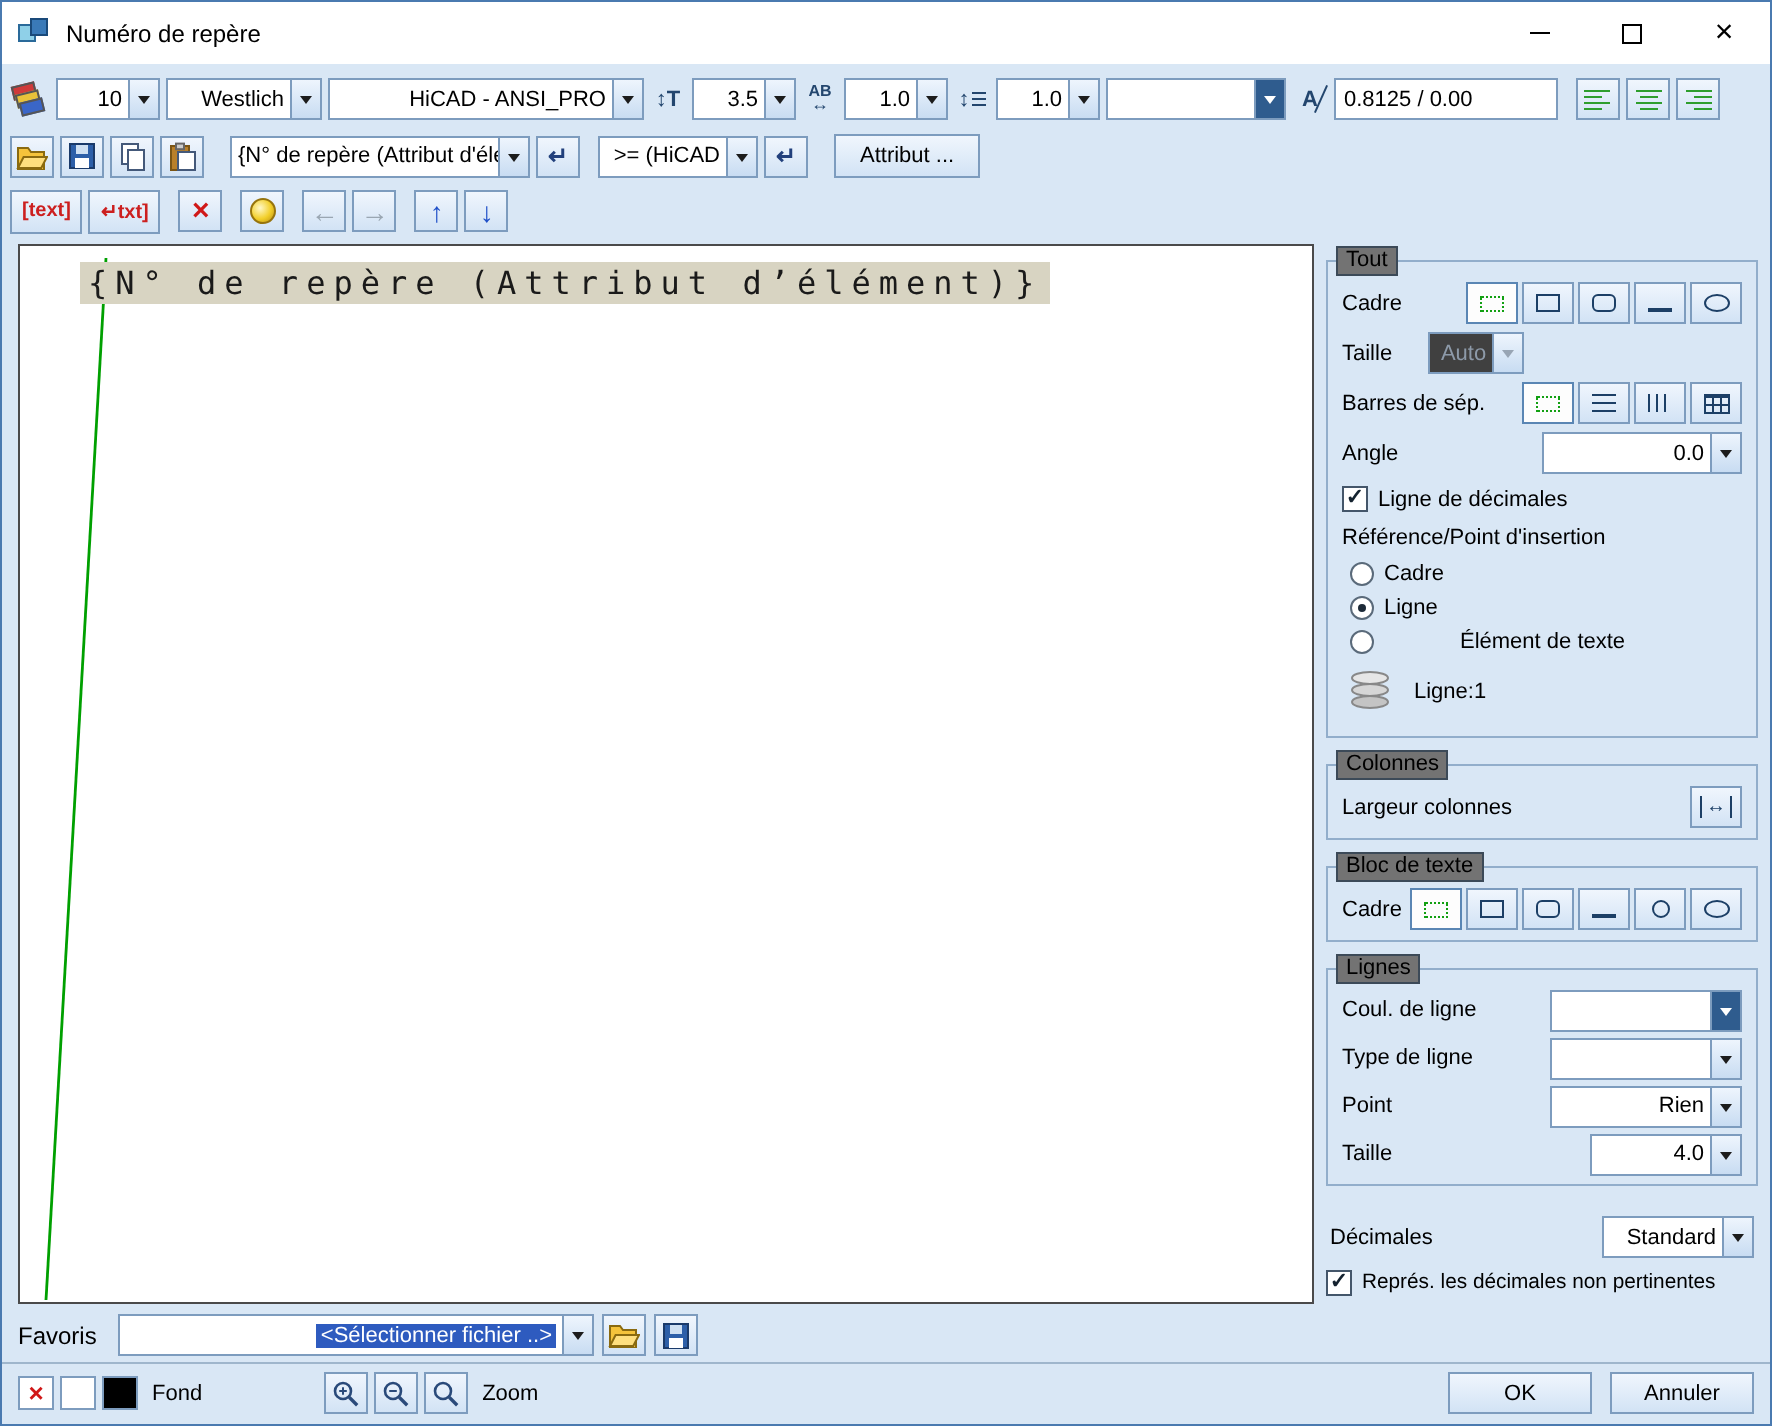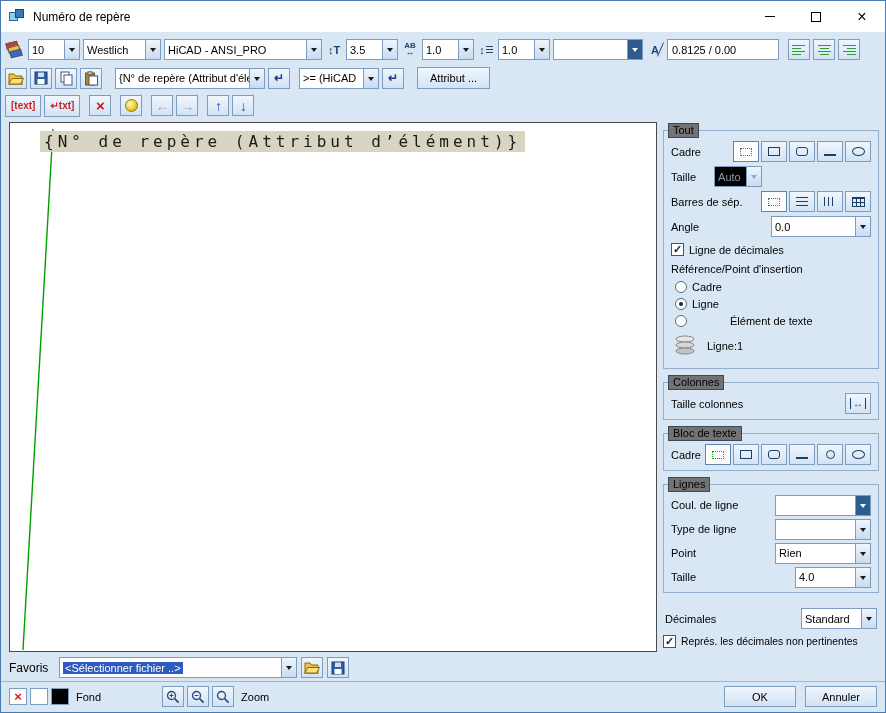--- a/index.html
+++ b/index.html
@@ -19,22 +19,22 @@
   .max-g{width:10px;height:10px;border:1px solid #000;}
   .close-g{font-size:16px;line-height:1;}
 
   
   .tbars{flex:none;padding:3px 4px 1px;}
   .tb{display:flex;align-items:center;}
   .tb1{height:29px;gap:3px;}
   .tb2{height:28px;gap:3px;}
   .tb3{height:27px;gap:3px;}
   .combo{display:flex;align-items:center;height:21px;background:#fff;border:1px solid #7d9cbe;flex:none;}
-  .combo .cval{flex:1;padding:0 3px;font-size:11px;white-space:nowrap;overflow:hidden;}
-  .combo.disabled{background:#000000;color:#8d9aa9;}
+  .combo .cval{flex:1;padding:0 3px;font-size:11px;white-space:nowrap;overflow:hidden;text-align:right;}
+  .combo.disabled{background:#404040;color:#8d9aa9;}
   .carr{width:15px;align-self:stretch;background:linear-gradient(#eef5fd,#c8dcf2);border-left:1px solid #7d9cbe;display:flex;align-items:flex-start;justify-content:center;flex:none;}
   .carr::after{content:"";width:0;height:0;border:3.5px solid transparent;border-top:4.5px solid #1c1c1c;margin-top:8px;}
   .carr.dark{background:#2f5c8e;}
   .carr.dark::after{border-top-color:#fff;}
   .combo.disabled .carr::after{border-top-color:#98a5b4;}
   .field{height:21px;background:#fff;border:1px solid #7d9cbe;padding:0 4px;display:flex;align-items:center;font-size:11px;flex:none;}
   .w52{width:52px}.w78{width:78px}.w158{width:158px}.w90{width:90px}.w112{width:112px}
   .w150{width:150px}.w80{width:80px}.w48{width:48px}.w100{width:100px}.w96{width:96px}.w76{width:76px}.w238{width:238px}
 
   .sqbtn{width:22px;height:21px;border:1px solid #7d9cbe;background:linear-gradient(#f0f6fd,#d2e3f5);display:flex;align-items:center;justify-content:center;flex:none;}
@@ -389,21 +389,21 @@
             <ellipse cx="13" cy="11" rx="9" ry="3" fill="#d6d6d6" stroke="#888"></ellipse>
             <ellipse cx="13" cy="17" rx="9" ry="3" fill="#c4c4c4" stroke="#888"></ellipse>
           </svg>
           <span class="plabel" style="margin-left:8px;">Ligne:1</span>
         </div>
       </div>
 
       <div class="group">
         <span class="gtitle">Colonnes</span>
         <div class="prow">
-          <span class="plabel">Taille colonnes</span>
+          <span class="plabel">Largeur colonnes</span>
           <span class="ctrl-right">
             <span class="mini-btn">
                 <span class="wicon">↔</span>
               </span>
           </span>
         </div>
       </div>
 
       <div class="group">
         <span class="gtitle">Bloc de texte</span>

